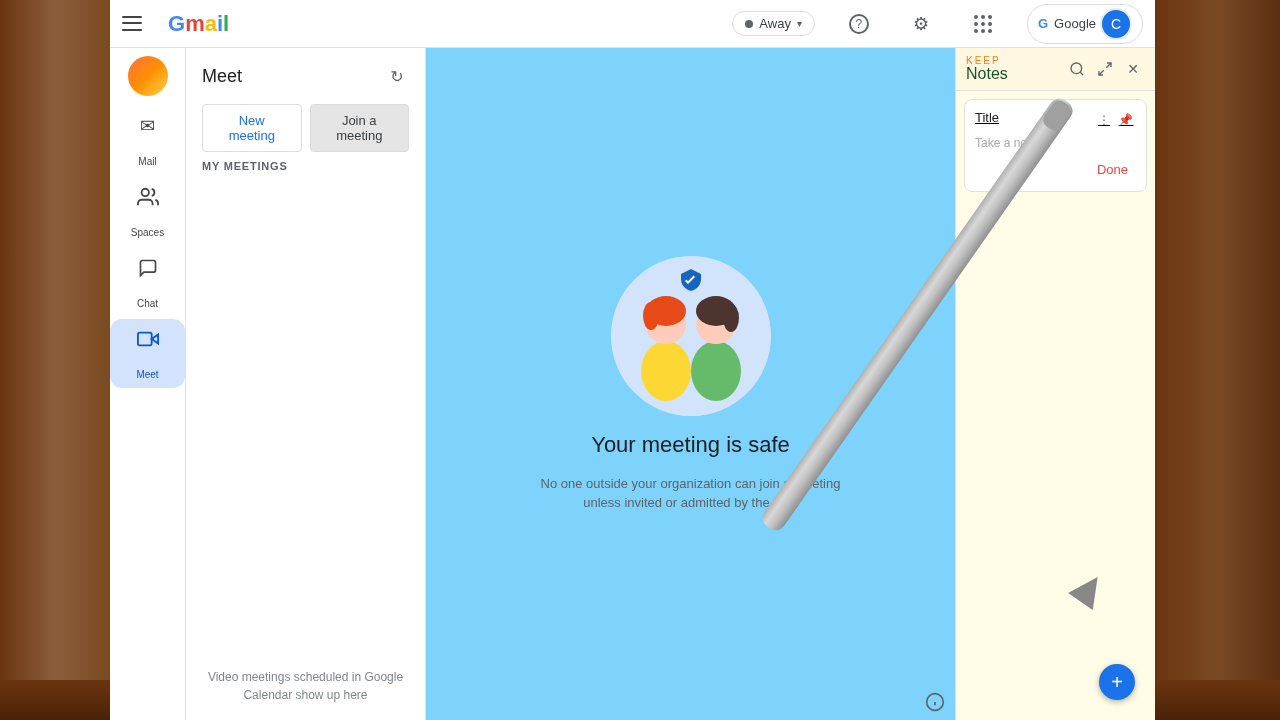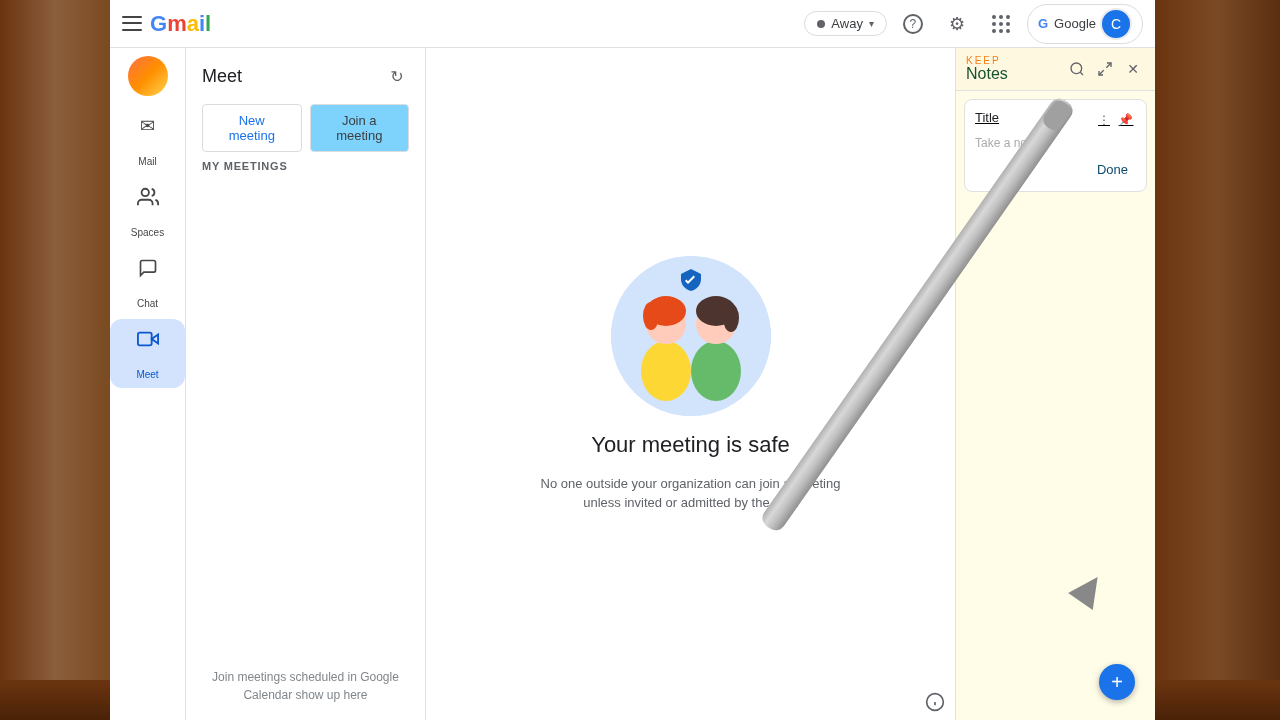--- a/index.html
+++ b/index.html
@@ -55,21 +55,21 @@
       flex-direction: column;
     }
 
     
     .gmail-header {
       height: 48px;
       background: #fff;
       display: flex;
       align-items: center;
       padding: 0 12px;
-      gap: 8px;
+      gap: 26px;
       border-bottom: 1px solid #e0e0e0;
       flex-shrink: 0;
     }
 
     .hamburger-icon {
       width: 20px;
       height: 20px;
       display: flex;
       flex-direction: column;
       justify-content: space-around;
@@ -253,21 +253,21 @@
       border-radius: 4px;
       font-size: 13px;
       color: #1a73e8;
       cursor: pointer;
       font-weight: 500;
     }
     .btn-join-meeting {
       flex: 1;
       padding: 8px 12px;
       border: 1px solid #dadce0;
-      background: #7dd3fc;
+      background: #e5e5e5;
       border-radius: 4px;
       font-size: 13px;
       color: #3c4043;
       cursor: pointer;
     }
 
     .my-meetings-label {
       font-size: 11px;
       font-weight: 600;
       color: #5f6368;
@@ -281,21 +281,21 @@
       color: #80868b;
       margin-top: auto;
       padding-top: 20px;
       text-align: center;
       line-height: 1.5;
     }
 
     
     .main-content {
       flex: 1;
-      background: #ffffff;
+      background: #7dd3fc;
       display: flex;
       flex-direction: column;
       align-items: center;
       justify-content: center;
       position: relative;
     }
 
     .safe-meeting-illustration {
       display: flex;
       flex-direction: column;
@@ -436,21 +436,21 @@
       margin-bottom: 8px;
     }
 
     .keep-done-btn {
       display: flex;
       justify-content: flex-end;
     }
     .btn-done {
       background: none;
       border: none;
-      color: #0c4a6e;
+      color: #ef4444;
       font-size: 13px;
       font-weight: 500;
       cursor: pointer;
       padding: 4px 8px;
       margin-left: 40px;
     }
 
     
     .fab-button {
       position: absolute;
@@ -602,21 +602,21 @@
         <div class="refresh-icon">↻</div>
       </div>
 
       <div class="meet-buttons">
         <button class="btn-new-meeting">New meeting</button>
         <button class="btn-join-meeting">Join a meeting</button>
       </div>
 
       <div class="my-meetings-label">MY MEETINGS</div>
 
-      <div class="meet-calendar-text">Join meetings scheduled in Google Calendar show up here</div>
+      <div class="meet-calendar-text">Video meetings scheduled in Google Calendar show up here</div>
     </div>
 
     <div class="main-content">
 
       <svg class="stylus" viewBox="0 0 520 580">
 
         <defs>
           <linearGradient id="stylusGrad" x1="0%" y1="0%" x2="100%" y2="0%">
             <stop offset="0%" style="stop-color:#b0b0b0;stop-opacity:1"></stop>
             <stop offset="30%" style="stop-color:#d8d8d8;stop-opacity:1"></stop>

